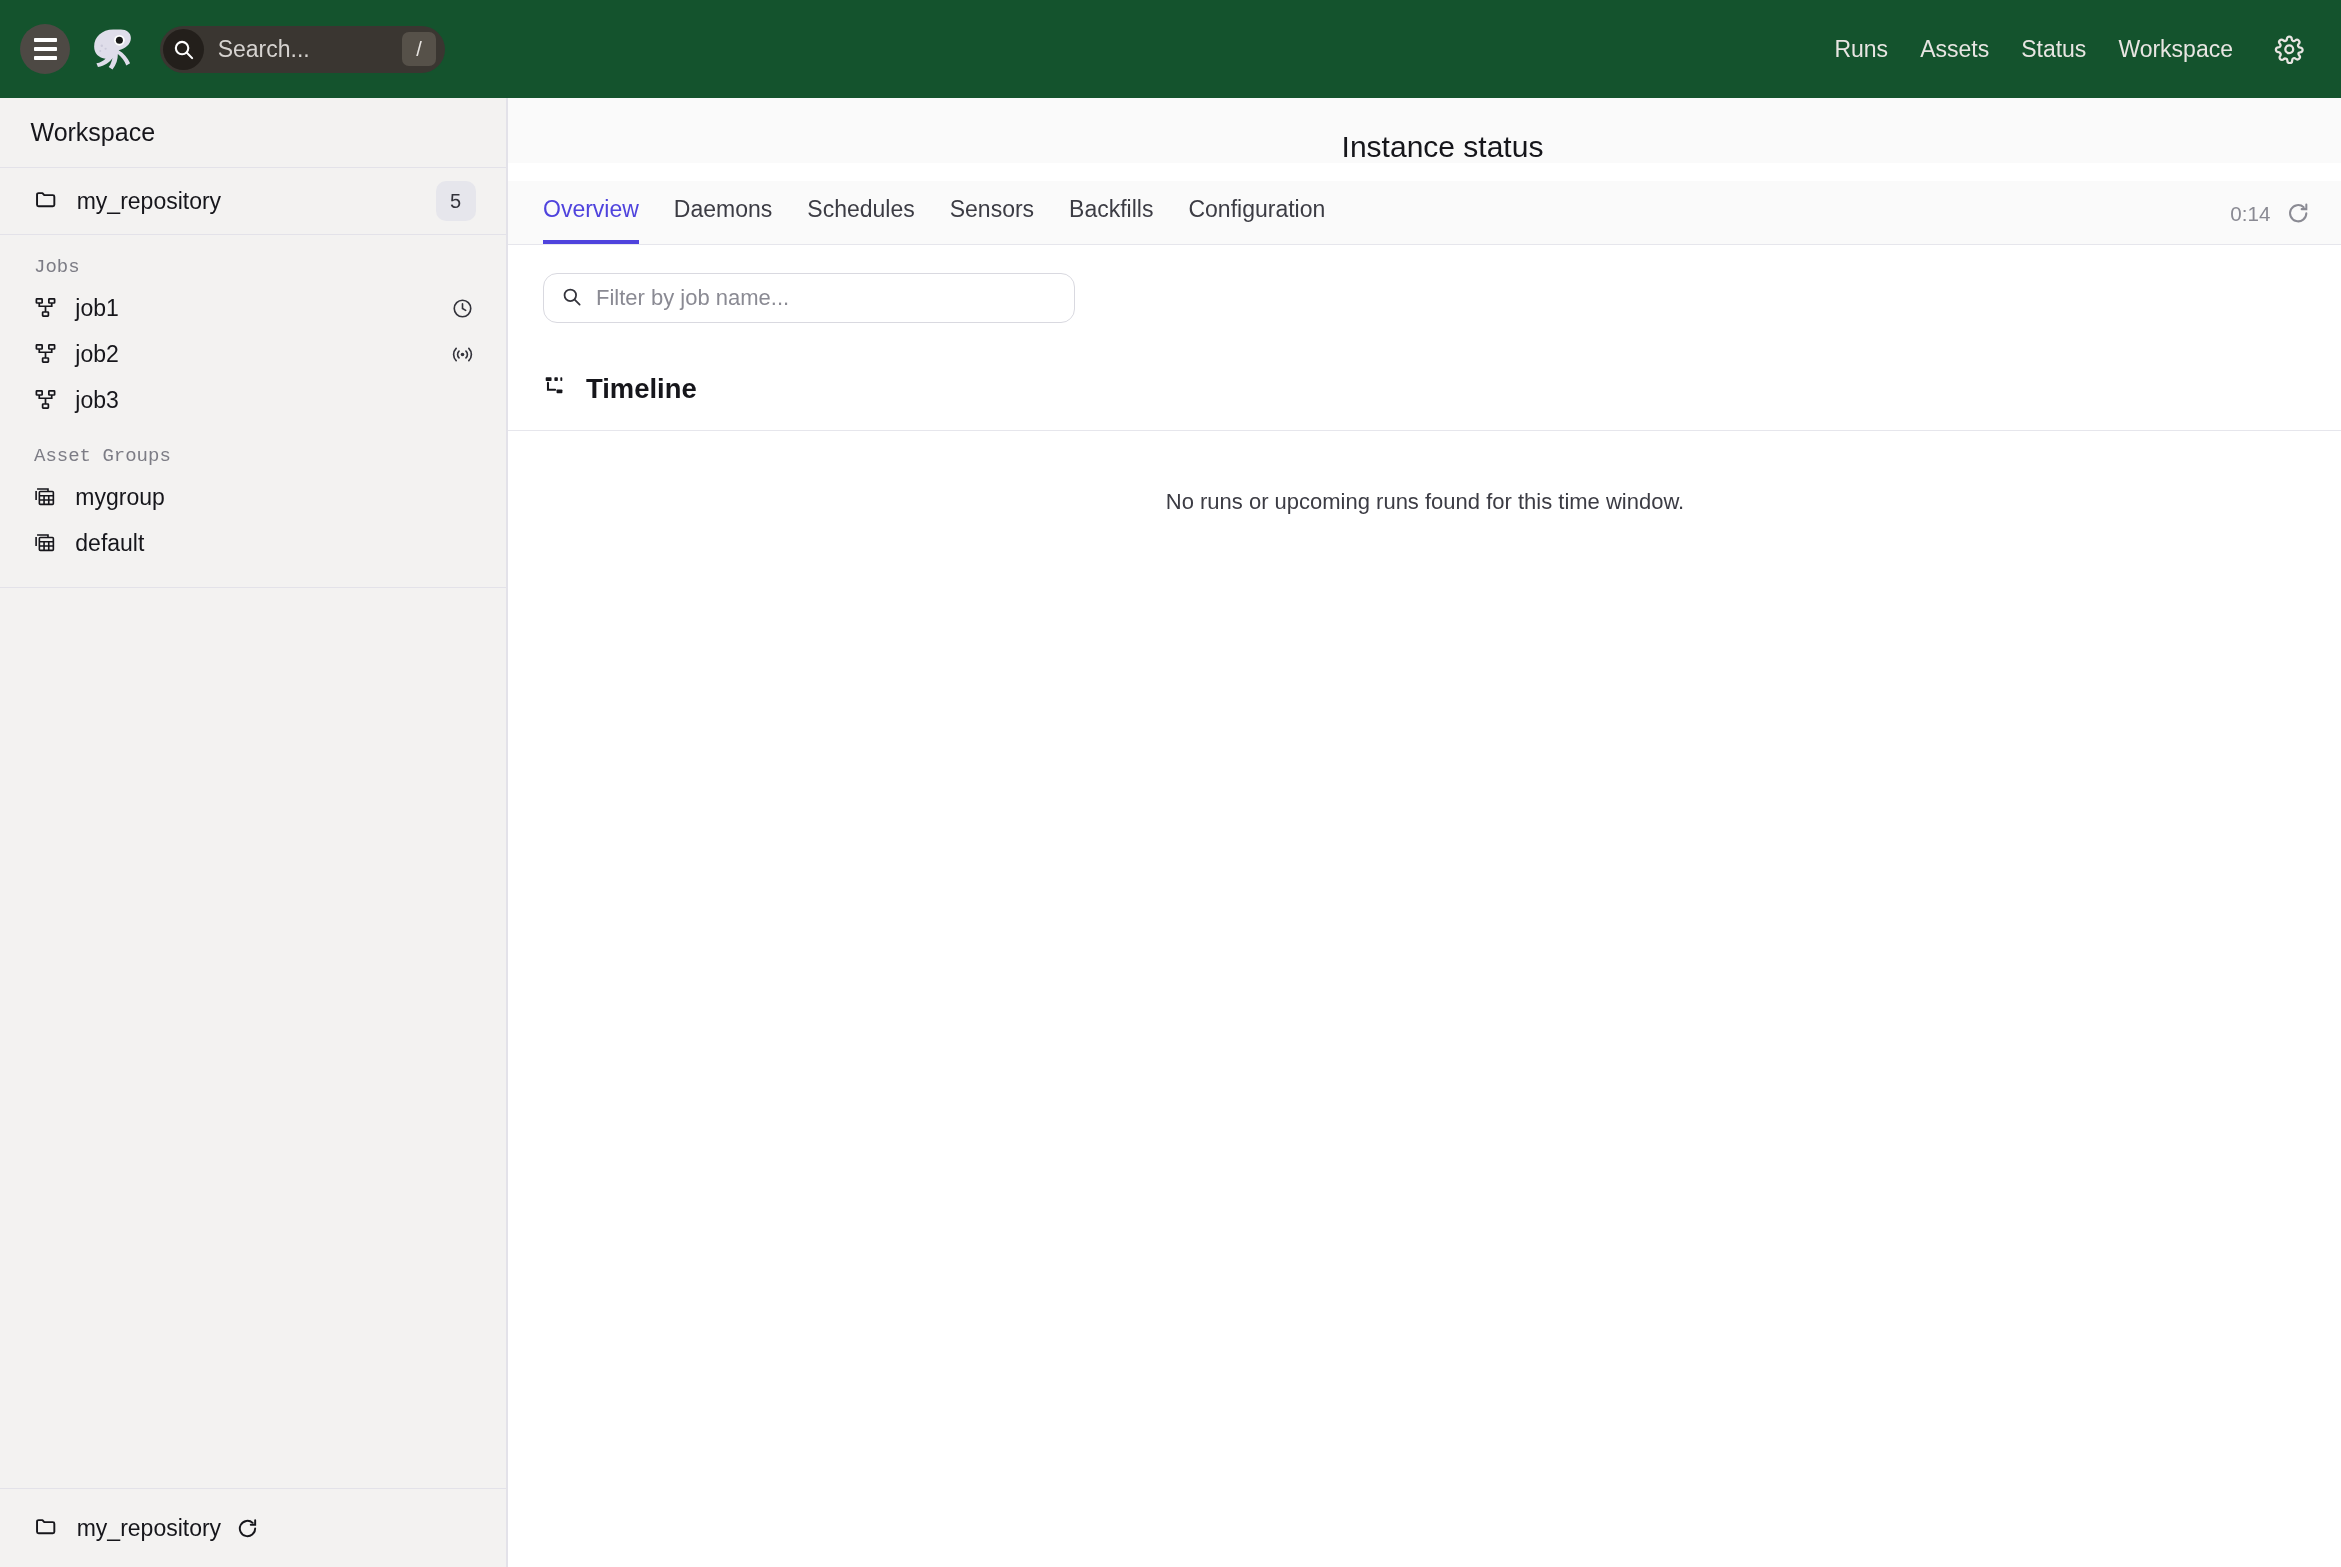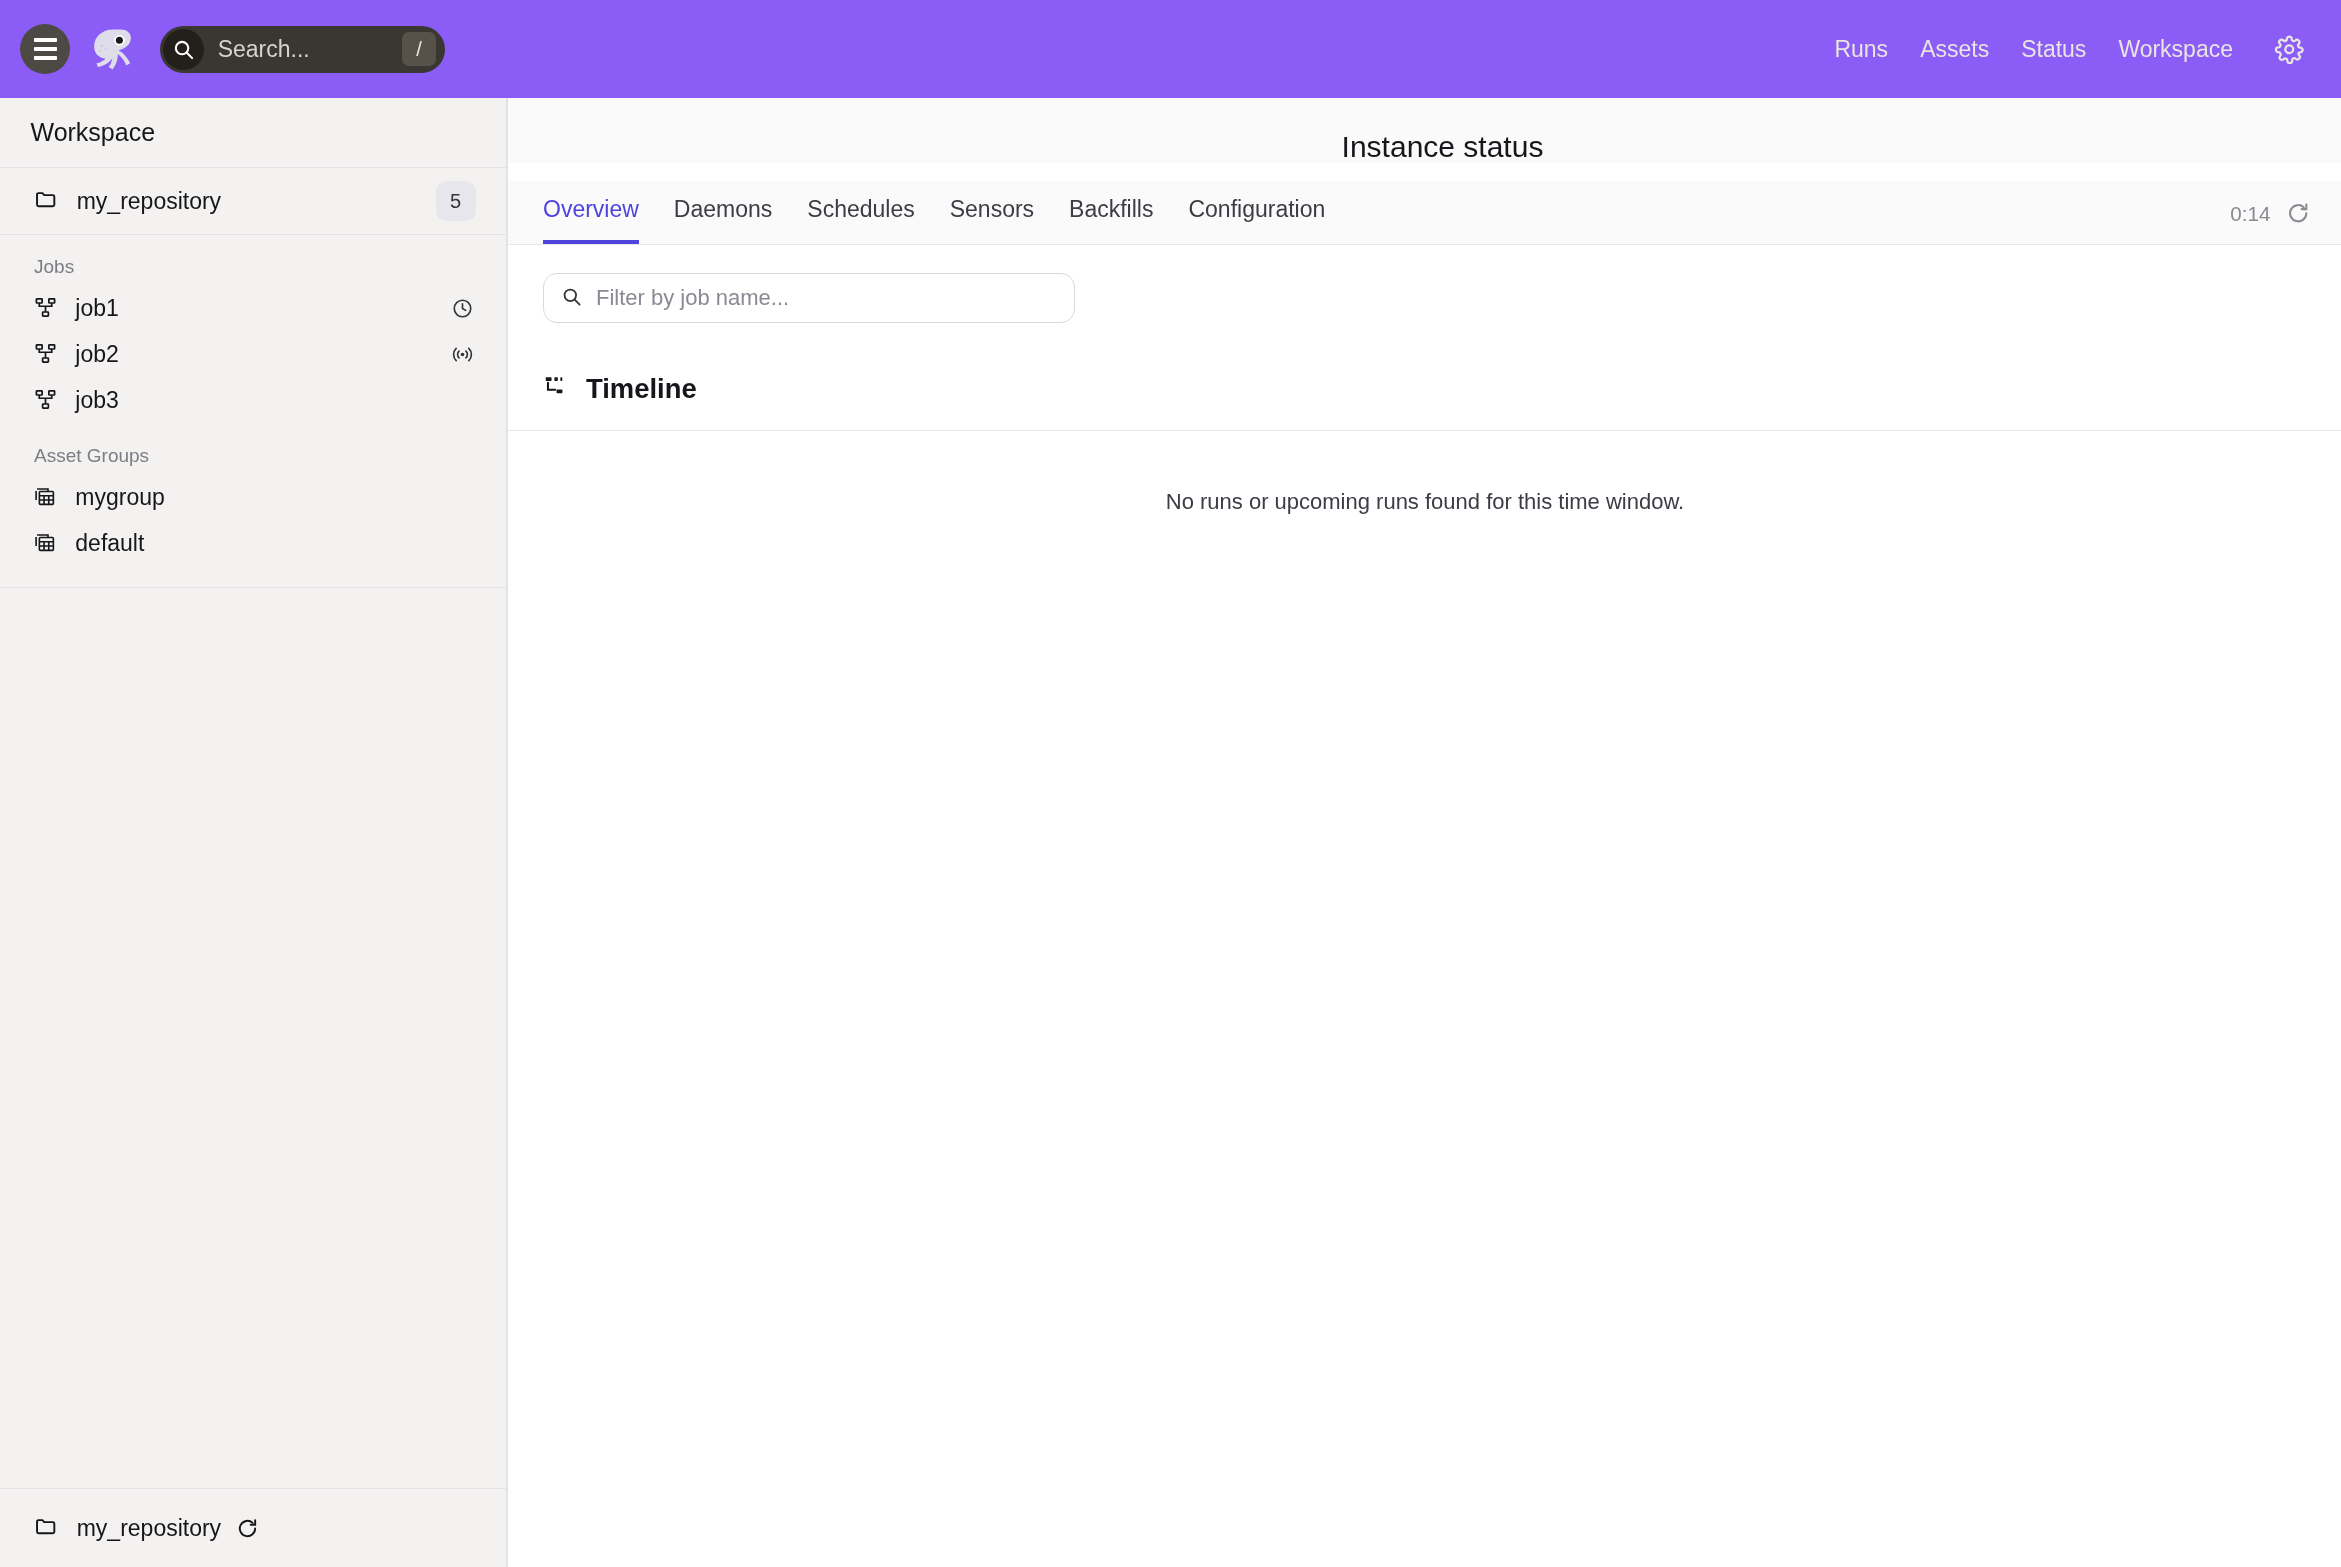--- a/index.html
+++ b/index.html
@@ -17,21 +17,21 @@
     height: 1567px;
     display: flex;
     flex-direction: column;
     overflow: hidden;
   }
 
   
   .topbar {
     height: 98px;
     flex: 0 0 98px;
-    background: #8b5cf6;
+    background: #14532d;
     display: flex;
     align-items: center;
     padding: 0 35px 0 20px;
   }
 
   .hamburger-btn {
     width: 50px;
     height: 50px;
     border-radius: 50%;
     background: #4D4944;
@@ -196,20 +196,21 @@
 
   .sidebar-list {
     border-bottom: 1.5px solid #E3E2E9;
     padding-bottom: 20px;
   }
 
   .section-label {
     font-size: 19px;
     color: #7C7C85;
     padding: 21.3px 34px 7.6px 34px;
+    font-family: Liberation Mono, monospace;
   }
 
   .nav-item {
     height: 46px;
     display: flex;
     align-items: center;
     padding: 0 30.5px 0 34px;
     cursor: pointer;
   }
   .nav-item .nav-label {

